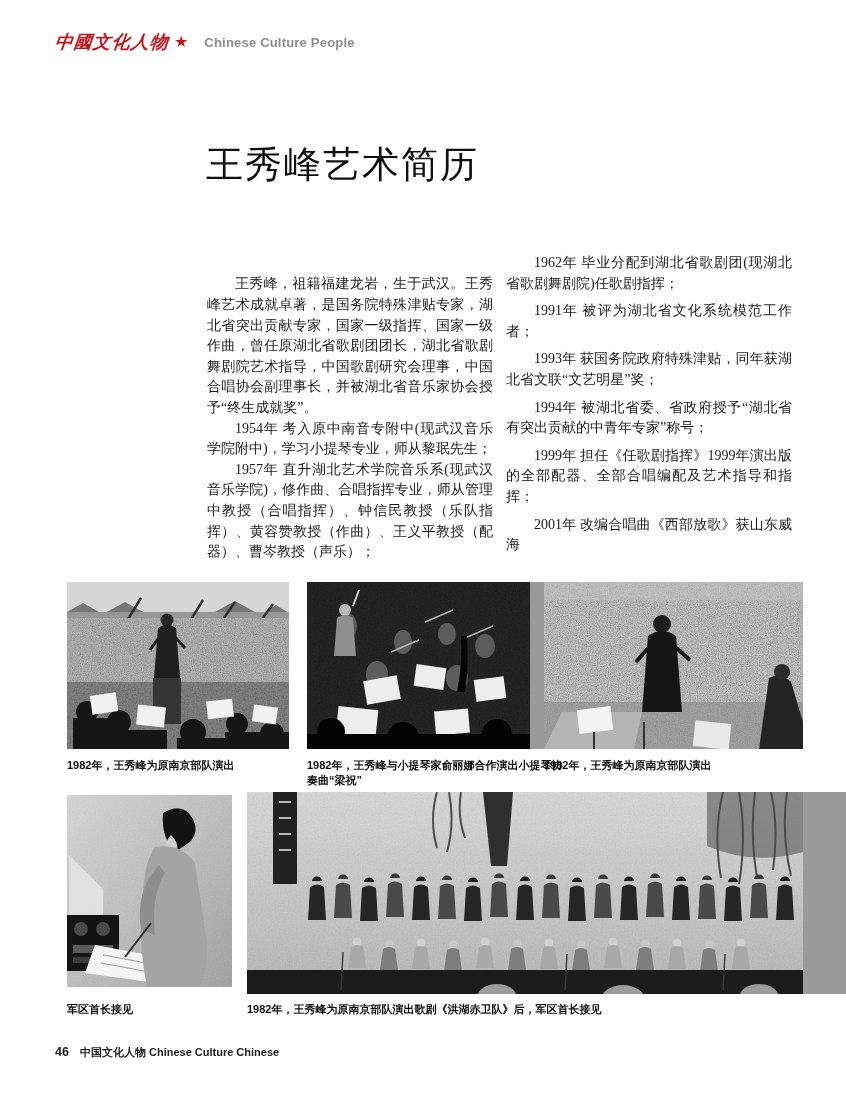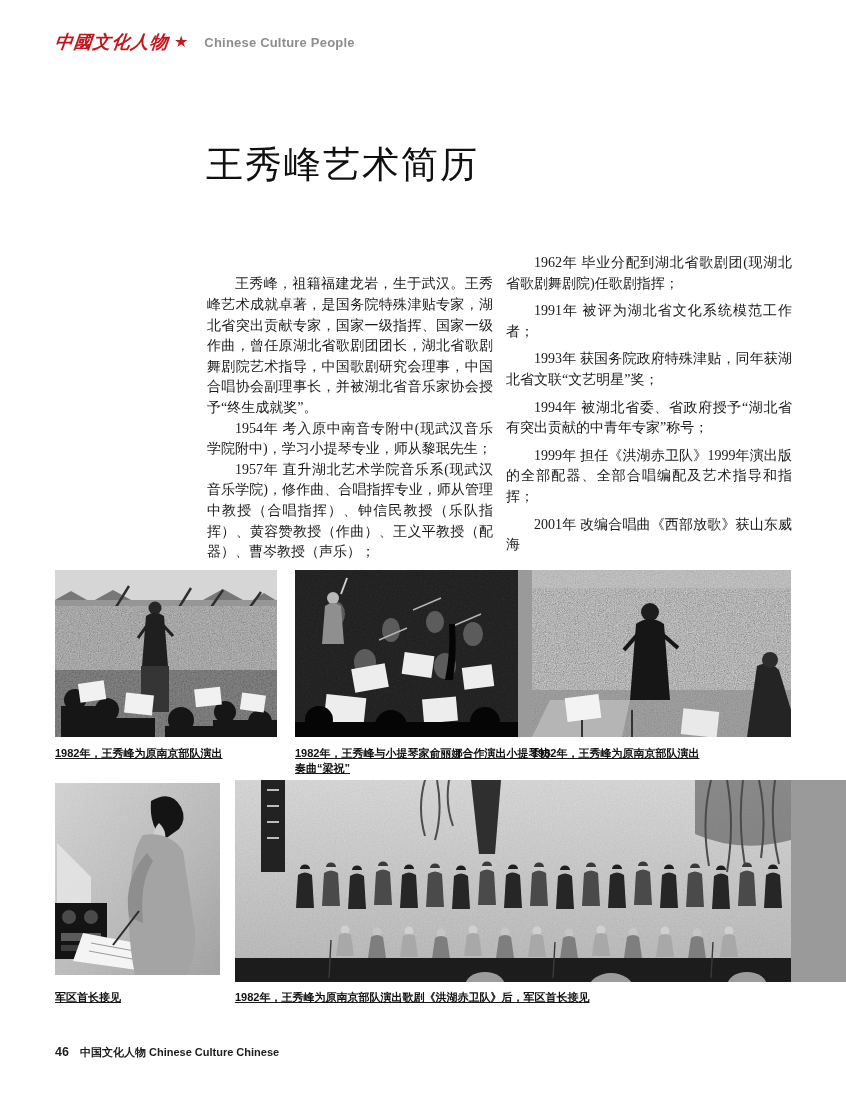--- a/index.html
+++ b/index.html
@@ -21,21 +21,21 @@
          font-size:37px;color:#101010;letter-spacing:2px;}
 
   
   .columns{position:absolute;left:207px;top:253px;width:585px;display:flex;gap:13px;align-items:flex-end;}
   .col{width:286px;font-family:"Liberation Serif","DejaVu Serif",serif;
        font-size:14px;line-height:20.6px;color:#191919;text-align:justify;}
   .col p{margin:0;text-indent:2em;}
   .col.right p{margin-bottom:7px;}
 
   
-  figure{position:absolute;margin:0;text-decoration:underline;}
+  figure{position:absolute;margin:12px;}
   .photo{overflow:hidden;background:#9a9a9a;font-size:0;line-height:0;}
   .photo svg{display:block;}
   figcaption{font-size:11px;font-weight:bold;color:#111;line-height:14.5px;
              margin-top:9px;font-family:"Liberation Sans",sans-serif;}
   #fig1{left:55px;top:570px;width:222px;}
   #fig2{left:295px;top:570px;width:256px;}
   #fig3{left:532px;top:570px;width:259px;}
   #fig4{left:55px;top:783px;width:165px;}
   #fig4 figcaption{margin-top:15px;}
   #fig5{left:235px;top:780px;width:612px;}
@@ -100,21 +100,21 @@
     <div class="col">
       <p>王秀峰，祖籍福建龙岩，生于武汉。王秀峰艺术成就卓著，是国务院特殊津贴专家，湖北省突出贡献专家，国家一级指挥、国家一级作曲，曾任原湖北省歌剧团团长，湖北省歌剧舞剧院艺术指导，中国歌剧研究会理事，中国合唱协会副理事长，并被湖北省音乐家协会授予“终生成就奖”。</p>
       <p>1954年 考入原中南音专附中(现武汉音乐学院附中)，学习小提琴专业，师从黎珉先生；</p>
       <p>1957年 直升湖北艺术学院音乐系(现武汉音乐学院)，修作曲、合唱指挥专业，师从管理中教授（合唱指挥）、钟信民教授（乐队指挥）、黄容赞教授（作曲）、王义平教授（配器）、曹岑教授（声乐）；</p>
     </div>
     <div class="col right">
       <p>1962年 毕业分配到湖北省歌剧团(现湖北省歌剧舞剧院)任歌剧指挥；</p>
       <p>1991年 被评为湖北省文化系统模范工作者；</p>
       <p>1993年 获国务院政府特殊津贴，同年获湖北省文联“文艺明星”奖；</p>
       <p>1994年 被湖北省委、省政府授予“湖北省有突出贡献的中青年专家”称号；</p>
-      <p>1999年 担任《洪湖赤卫队》1999年演出版的全部配器、全部合唱编配及艺术指导和指挥；</p>
+      <p>1999年 担任《任歌剧指挥》1999年演出版的全部配器、全部合唱编配及艺术指导和指挥；</p>
       <p>2001年 改编合唱曲《西部放歌》获山东威海</p>
     </div>
   </section>
 
   <figure id="fig1">
     <div class="photo">
       <svg viewBox="0 0 222 167" width="222" height="167">
         <rect width="222" height="167" fill="#a8a8a8"></rect>
         <rect width="222" height="38" fill="#d6d6d6"></rect>
         <path d="M0,30 l16,-9 16,9 z M38,31 l20,-11 20,11 z M148,30 l20,-11 20,11 z M196,31 l13,-8 13,8 z" fill="#666" opacity="0.85"></path>

